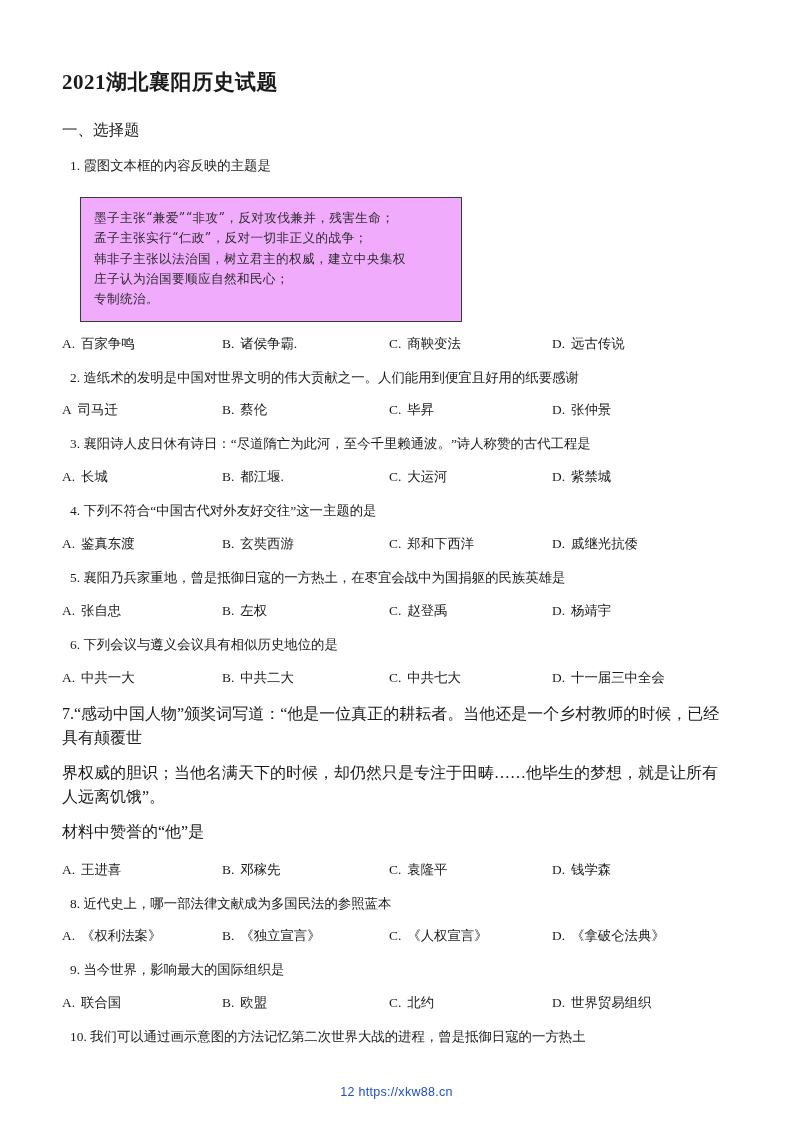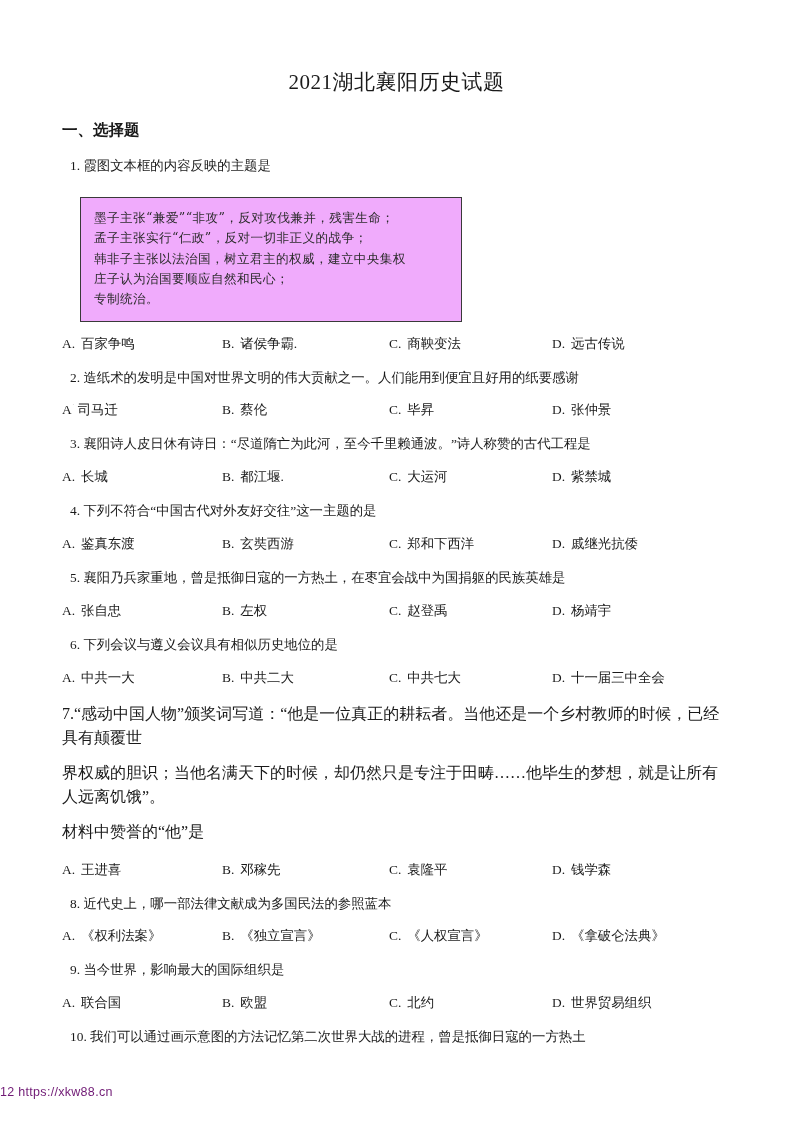--- a/index.html
+++ b/index.html
@@ -20,31 +20,30 @@
     left: 0;
     top: 0;
     width: 793px;
     height: 1122px;
     box-sizing: border-box;
     padding: 0 62px;
   }
   .doc-title {
     margin: 0;
     padding-top: 68px;
-    text-align: center;
     font-size: 21px;
-    font-weight: normal;
+    font-weight: bold;
     letter-spacing: 0.5px;
     font-family: "Liberation Serif", "DejaVu Serif", serif;
   }
   .section-head {
     margin: 0;
     padding-top: 24px;
     font-size: 15.5px;
-    font-weight: bold;
+    font-weight: normal;
     font-family: "Liberation Sans", "DejaVu Sans", sans-serif;
   }
   .q-stem {
     font-size: 13.4px;
     line-height: 1.55;
     margin: 8px;
   }
   .q-block { margin-top: 15px; }
 
   .stem-lines p { margin: 0 0 11px 0; font-size: 16px; line-height: 1.5; }
@@ -80,22 +79,23 @@
     line-height: 1.62;
     font-family: "DejaVu Serif", "Liberation Serif", serif;
     letter-spacing: 0.4px;
     color: #2b2b2b;
   }
   .footer {
     position: absolute;
     left: 0;
     bottom: 23px;
     width: 793px;
+    text-align: center;
     font-size: 12.5px;
-    color: #701a75;
+    color: #1d4ed8;
     font-family: "Liberation Sans", "DejaVu Sans", sans-serif;
     letter-spacing: 0.3px;
   }
   .speck {
     position: absolute;
     left: 72px;
     top: 402px;
     width: 4px;
     height: 6px;
     color: #cfcfcf;

